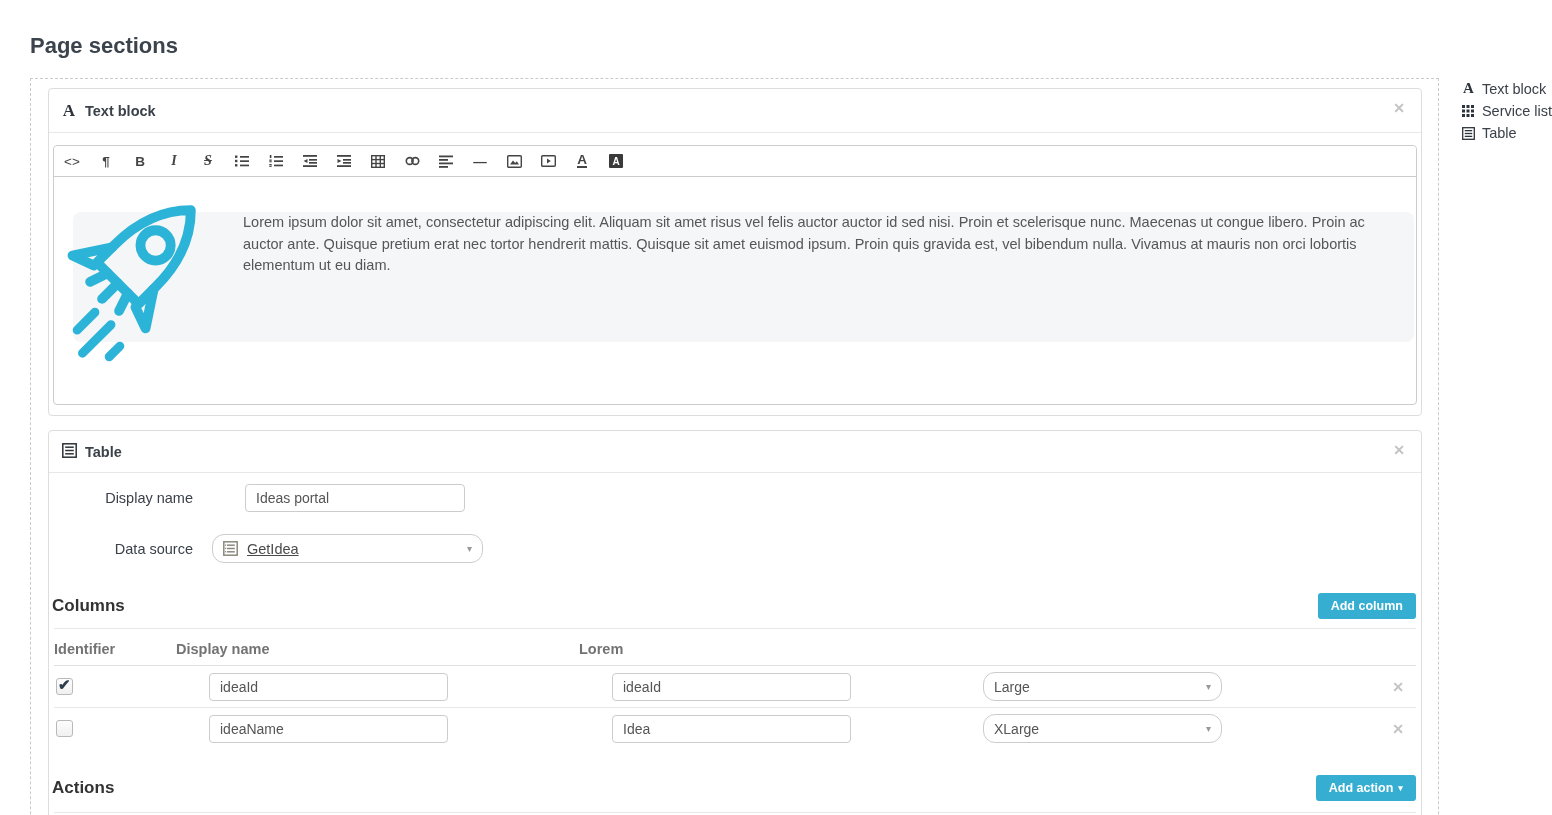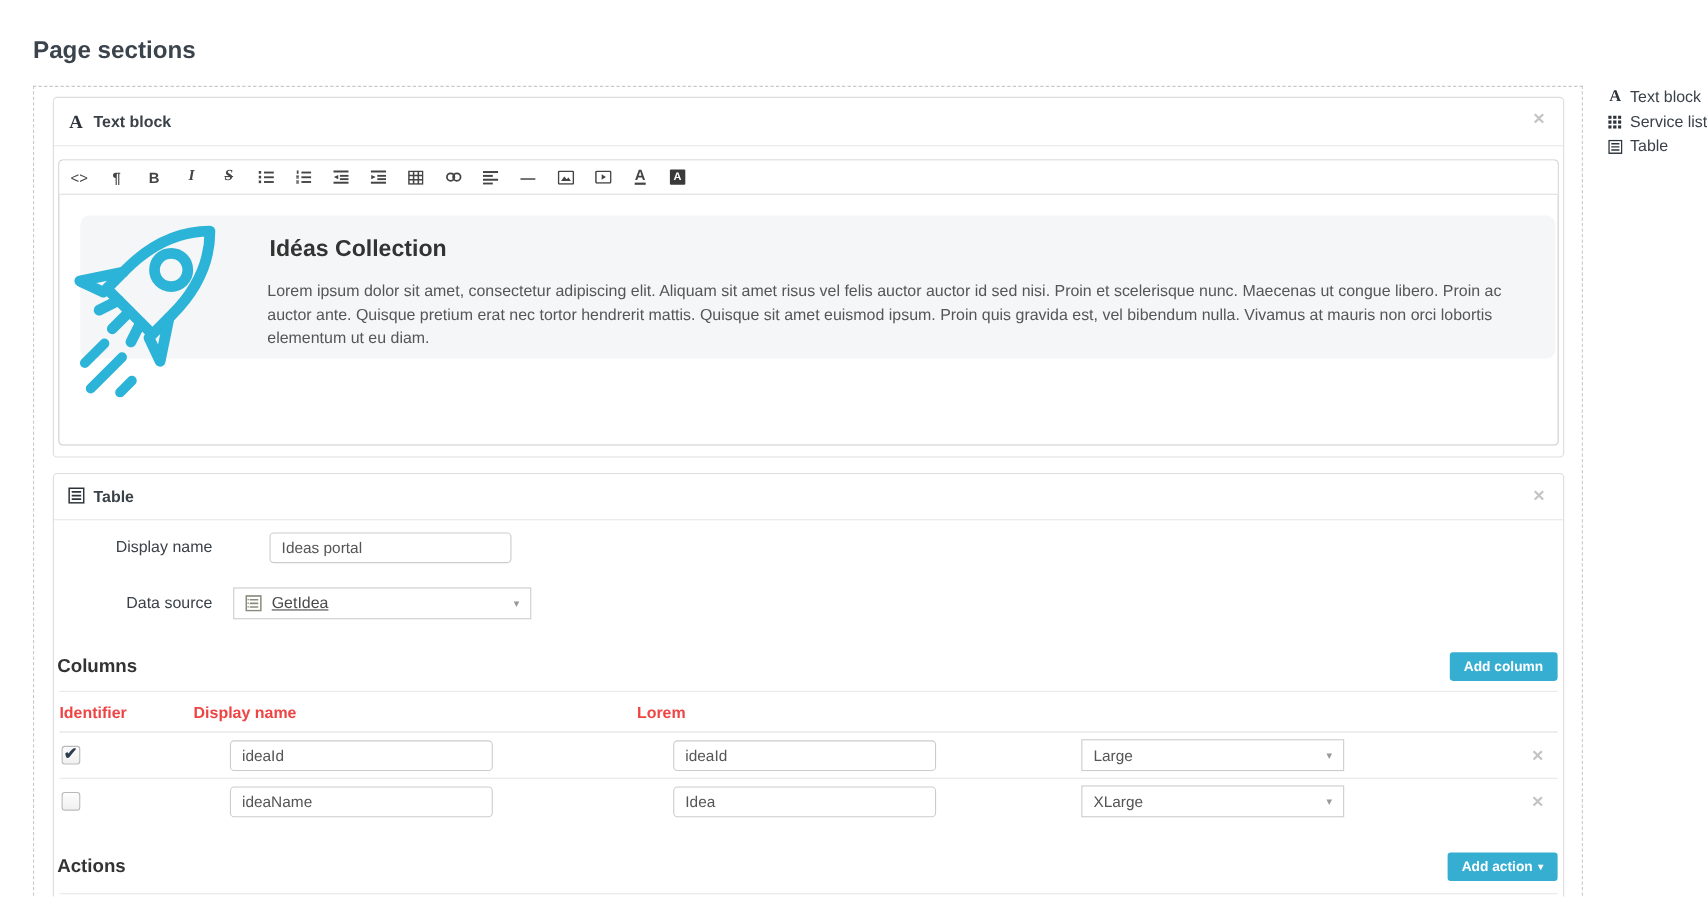--- a/index.html
+++ b/index.html
@@ -88,21 +88,21 @@
   
   .ts-body{padding:11px 5px 60px 5px;}
   .form-row{display:flex;align-items:center;margin-bottom:22px;}
   .form-label{width:158px;text-align:right;padding-right:19px;color:#3a4149;font-size:14.5px;flex:none;}
   .text-input{
     height:28px;border:1px solid #ccc;border-radius:4px;
     padding:0 10px;font-size:14px;color:#555;width:220px;
     font-family:"Liberation Sans",sans-serif;outline:none;background:#fff;margin-left:33px;
   }
   .fake-select{
-    display:flex;align-items:center;height:29px;border:1px solid #ccc;border-radius:0;
+    display:flex;align-items:center;height:29px;border:1px solid #ccc;border-radius:12px;
     padding:0 10px;background:#fff;cursor:pointer;color:#555;font-size:14px;
   }
   .ds-select{width:271px;}
   .fake-select .sel-icon{margin-right:9px;display:flex;}
   .fake-select .caret{margin-left:auto;color:#999;font-size:10px;}
   .ds-link{color:#4a4a4a;text-decoration:underline;font-size:14.5px;}
 
   .subsection-head{display:flex;align-items:center;justify-content:space-between;margin-top:30px;padding-right:0px;}
   .subsection-title{font-size:17px;font-weight:bold;color:#333;margin:0 16px 0 -2px;}
   .btn-accent{
@@ -112,21 +112,21 @@
   }
   .btn-accent .caret{font-size:9px;}
   .sub-divider{border-bottom:1px solid var(--line);margin-top:9px;}
 
   .cols-grid-header, .col-row{
     display:grid;
     grid-template-columns:122px 403px 404px 218px 1fr;
     align-items:center;
   }
   .cols-grid-header{padding:12px 0 8px 0;border-bottom:1px solid #e0e0e0;}
-  .cols-grid-header .col-h{font-size:14.5px;font-weight:bold;color:#ef4444;}
+  .cols-grid-header .col-h{font-size:14.5px;font-weight:bold;color:#737373;}
   .col-row{padding:6px 0;}
   .col-row + .col-row{border-top:1px solid var(--line);}
   .col-row .text-input, .col-row .fake-select{width:239px;}
   .row-close{justify-self:end;padding-right:12px;}
   .checkbox{
     width:17px;height:17px;border:1px solid #b9b9b9;border-radius:3px;
     background:linear-gradient(#fdfdfd,#f0f0f0);position:relative;cursor:pointer;margin-left:2px;
   }
   .checkbox.checked::after{
     content:"\2714";position:absolute;top:-3px;left:1px;
@@ -249,21 +249,20 @@
             </button>
             <button class="tbtn">
                 <span class="fontcol">A</span>
               </button>
             <button class="tbtn">
                 <span class="hilite">A</span>
               </button>
           </div>
           <div class="editor-content">
             <div class="content-banner">
-              <h2 class="banner-heading">Idéas Collection</h2>
               <p class="banner-text">Lorem ipsum dolor sit amet, consectetur adipiscing elit. Aliquam sit amet risus vel felis auctor auctor id sed nisi. Proin et scelerisque nunc. Maecenas ut congue libero. Proin ac auctor ante. Quisque pretium erat nec tortor hendrerit mattis. Quisque sit amet euismod ipsum. Proin quis gravida est, vel bibendum nulla. Vivamus at mauris non orci lobortis elementum ut eu diam.</p>
             </div>
             <svg class="rocket" viewBox="0 0 200 200">
               <g transform="rotate(45 100 82)" fill="none" stroke="currentColor" stroke-width="11" stroke-linecap="round" stroke-linejoin="round">
                 <path d="M100 6 C 76 30 67 62 67 94 L67 122 L133 122 L133 94 C133 62 124 30 100 6 Z"></path>
                 <circle cx="100" cy="62" r="17"></circle>
                 <path d="M67 98 L42 136 L67 127"></path>
                 <path d="M133 98 L158 136 L133 127"></path>
                 <path d="M84 122 L77 143"></path>
                 <path d="M100 122 L100 147"></path>

